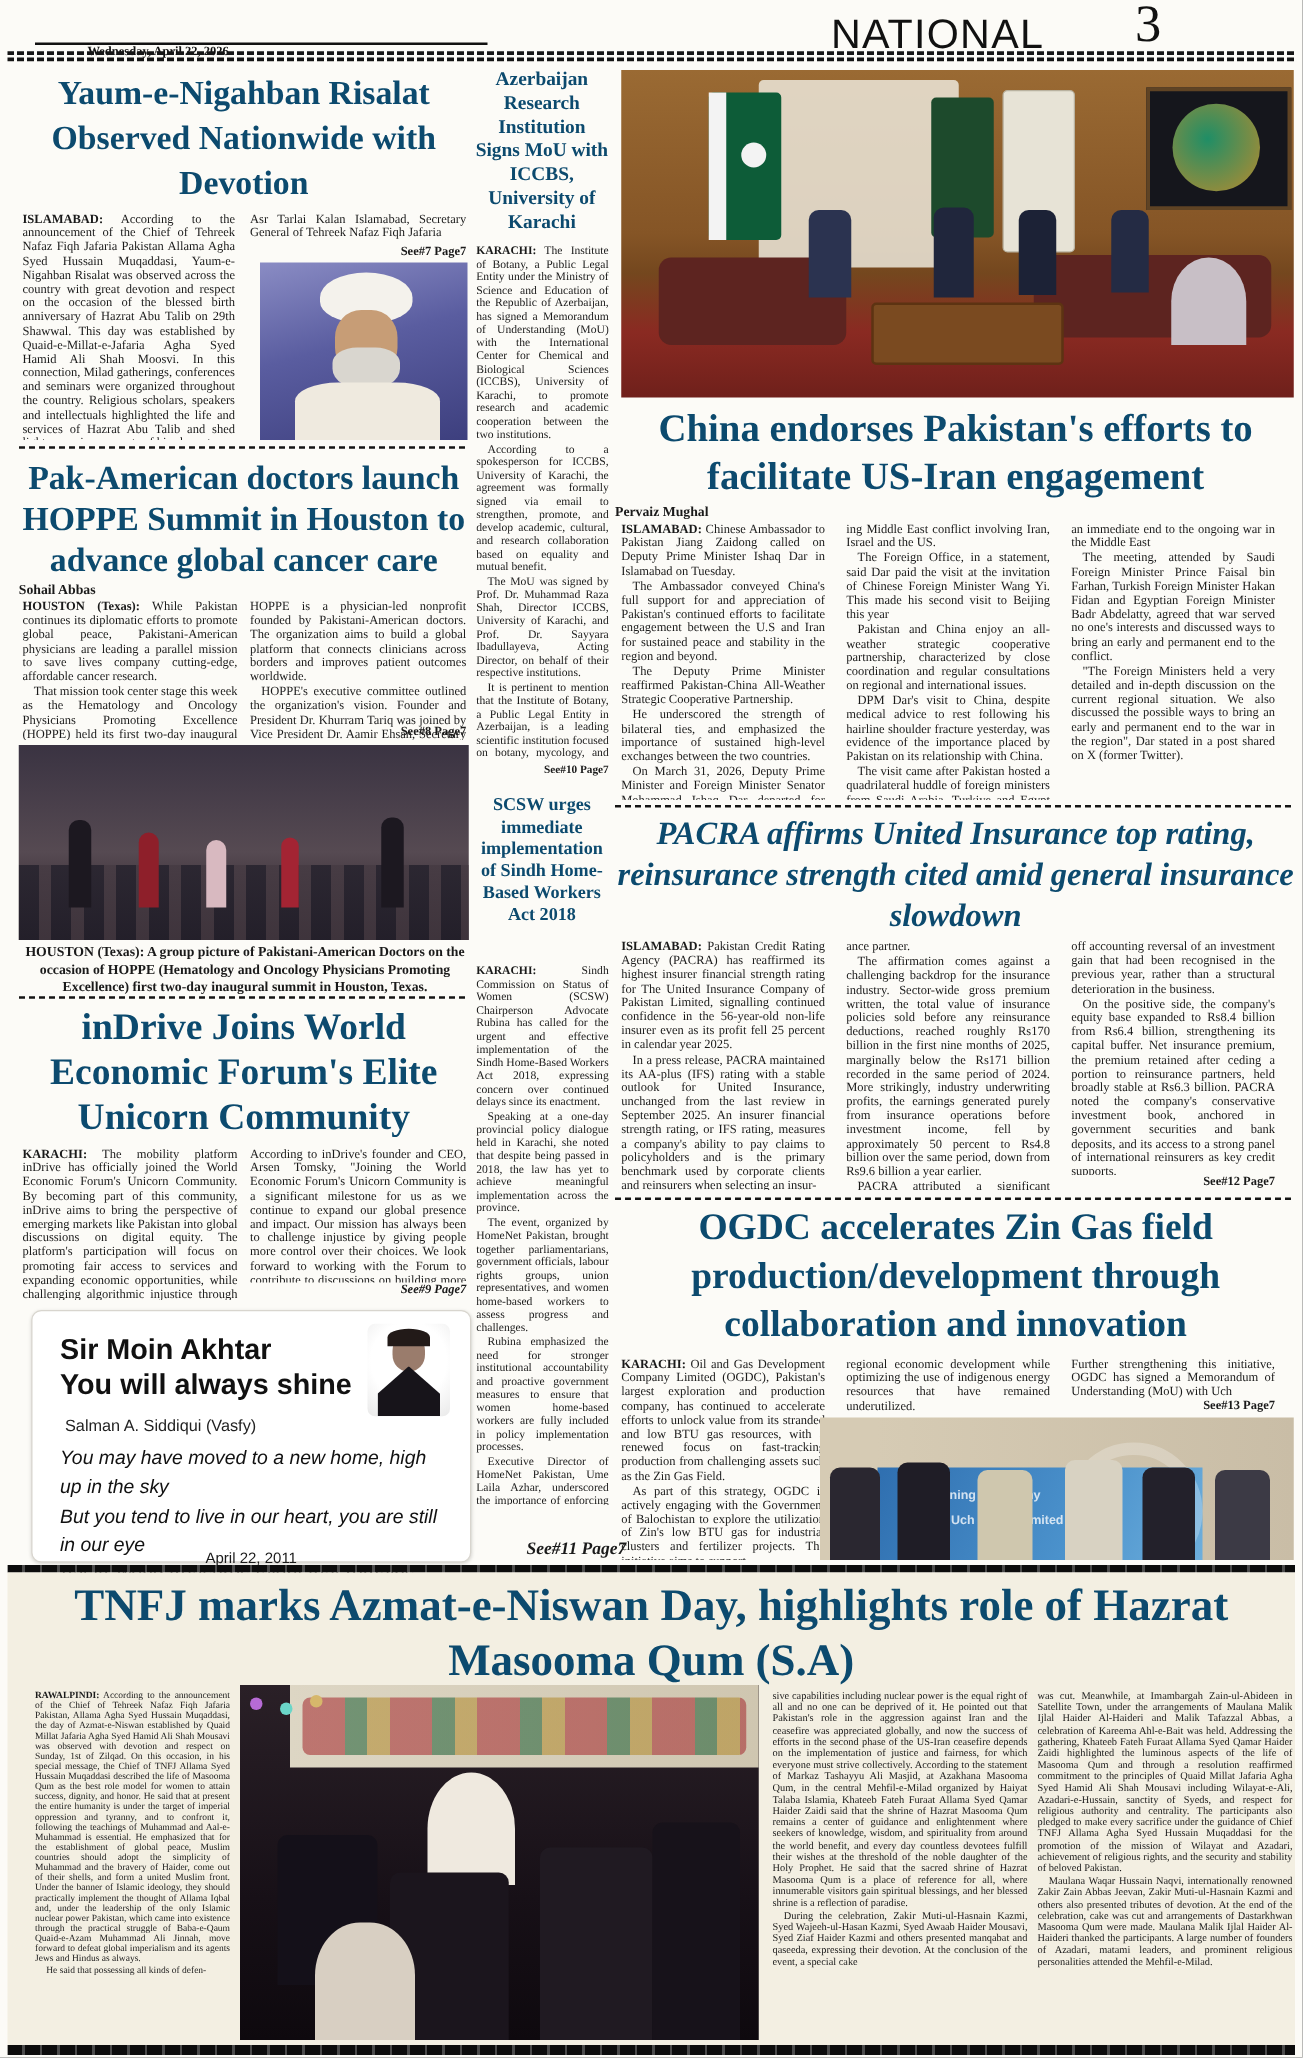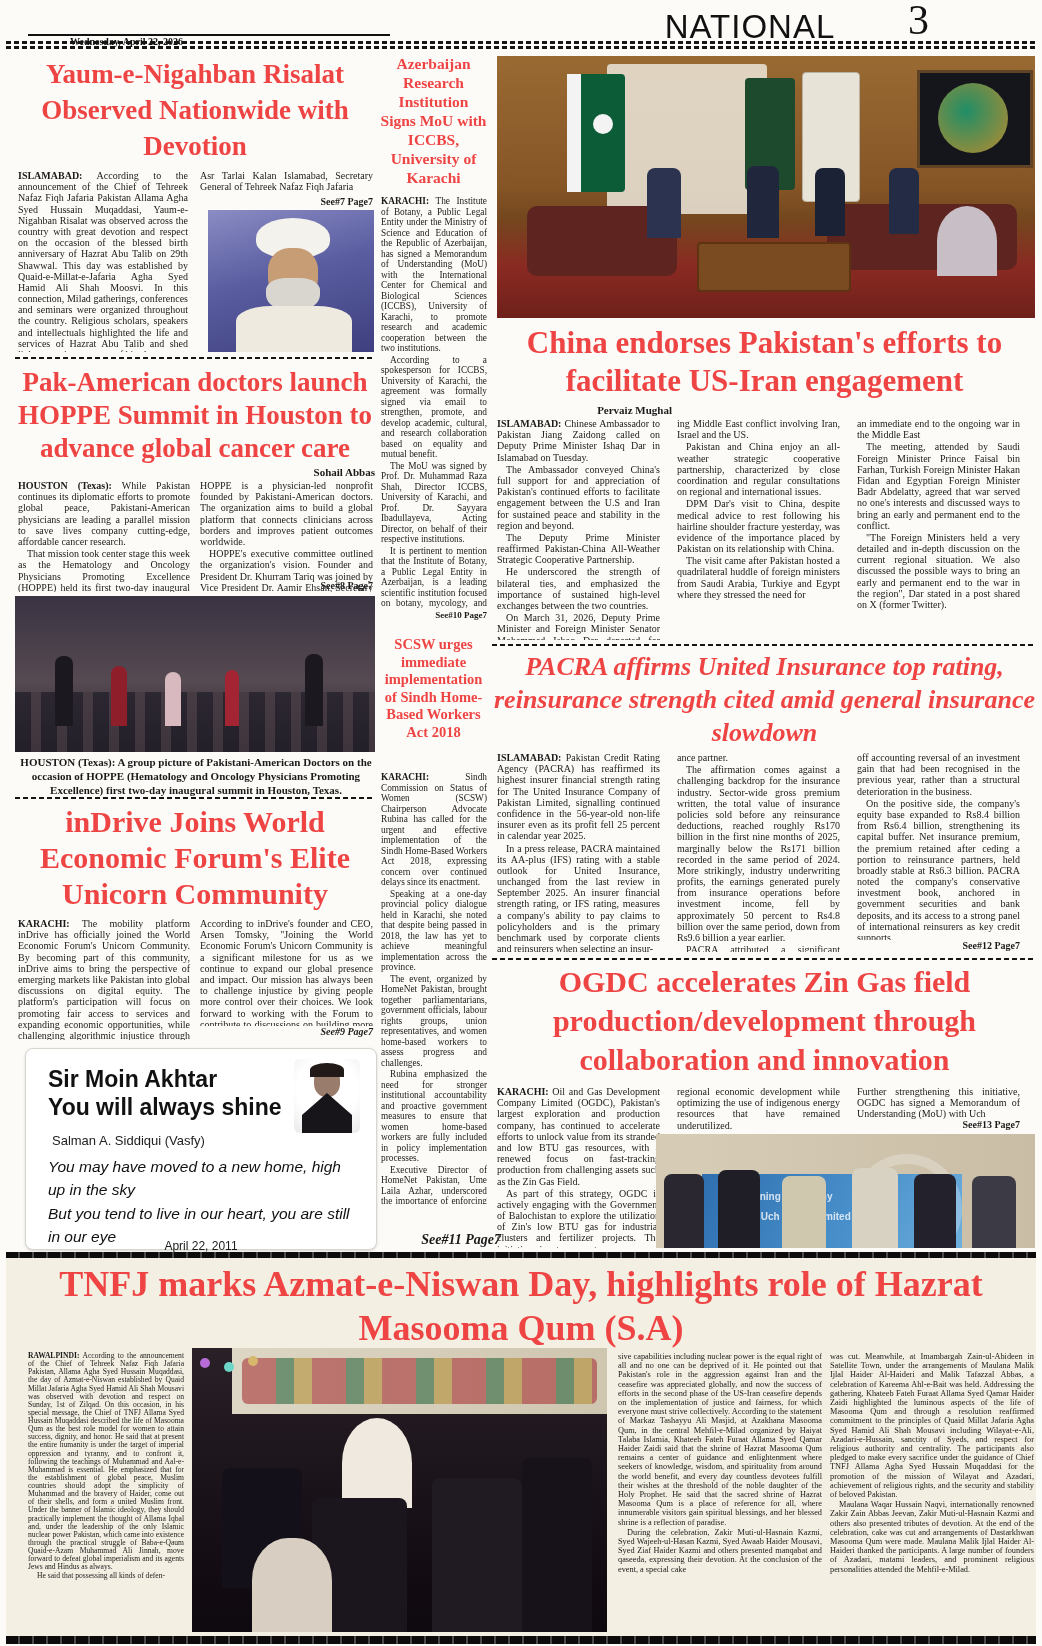--- a/index.html
+++ b/index.html
@@ -9,22 +9,22 @@
   
   .masthead{font-family:"Liberation Serif",serif;font-weight:bold;font-size:25px;color:#b51010;
             letter-spacing:-0.5px;text-shadow:0.5px 0.5px 0 #e0a0a0;}
   .masthead-rule{height:2px;background:#111;}
   .issue-date{font-size:10px;font-weight:bold;color:#111;}
   .section-title{font-family:"Liberation Sans",sans-serif;font-size:33px;color:#111;letter-spacing:1px;}
   .page-number{font-size:42px;color:#111;}
   .hdash{background:repeating-linear-gradient(90deg,#151515 0 5px,transparent 5px 8px);height:2px;}
   .hdash-thick{background:repeating-linear-gradient(90deg,#0c0c0c 0 12px,#4a4a4a 12px 14px);}
   
-  .headline{font-weight:bold;text-align:center;color:#ef4444;font-family:"Liberation Serif",serif;}
-  .byline{font-weight:bold;text-align:right;font-size:11px;}
+  .headline{font-weight:bold;text-align:center;color:#0c4a6e;font-family:"Liberation Serif",serif;}
+  .byline{font-weight:bold;text-align:left;font-size:11px;}
   
   .bodytext{font-size:10px;line-height:1.12;text-align:justify;overflow:hidden;}
   .bodytext p{margin:0;}
   .bodytext p + p{text-indent:9px;margin-top:1px;}
   .dl{font-weight:bold;}
   .see{font-weight:bold;text-align:right;font-size:10px;}
   .cap{font-weight:bold;font-size:11px;text-align:center;line-height:1.25;}
   .midcol{font-size:9.3px;line-height:1.13;}
   .tn1{font-size:7.6px;line-height:1.07;}
   .tn2{font-size:8.3px;line-height:1.11;}
@@ -169,20 +169,21 @@
   <div class="abs byline" style="left:492px;top:404px;width:180px;">Pervaiz Mughal</div>
   <div class="abs bodytext" style="left:497px;top:418px;width:163px;height:222px;">
     <p><b class="dl">ISLAMABAD:</b><span> Chinese Ambassador to Pakistan Jiang Zaidong called on Deputy Prime Minister Ishaq Dar in Islamabad on Tuesday.</span></p>
     <p>The Ambassador conveyed China's full support for and appreciation of Pakistan's continued efforts to facilitate engagement between the U.S and Iran for sustained peace and stability in the region and beyond.</p>
     <p>The Deputy Prime Minister reaffirmed Pakistan-China All-Weather Strategic Cooperative Partnership.</p>
     <p>He underscored the strength of bilateral ties, and emphasized the importance of sustained high-level exchanges between the two countries.</p>
     <p>On March 31, 2026, Deputy Prime Minister and Foreign Minister Senator Mohammad Ishaq Dar departed for China on an official visit amid ongo-</p>
   </div>
   <div class="abs bodytext" style="left:677px;top:418px;width:163px;height:222px;">
     <p>ing Middle East conflict involving Iran, Israel and the US.</p>
+    <p>The Foreign Office, in a statement, said Dar paid the visit at the invitation of Chinese Foreign Minister Wang Yi. This made his second visit to Beijing this year</p>
     <p>Pakistan and China enjoy an all-weather strategic cooperative partnership, characterized by close coordination and regular consultations on regional and international issues.</p>
     <p>DPM Dar's visit to China, despite medical advice to rest following his hairline shoulder fracture yesterday, was evidence of the importance placed by Pakistan on its relationship with China.</p>
     <p>The visit came after Pakistan hosted a quadrilateral huddle of foreign ministers from Saudi Arabia, Turkiye and Egypt where they stressed the need for</p>
   </div>
   <div class="abs bodytext" style="left:857px;top:418px;width:163px;height:222px;">
     <p>an immediate end to the ongoing war in the Middle East</p>
     <p>The meeting, attended by Saudi Foreign Minister Prince Faisal bin Farhan, Turkish Foreign Minister Hakan Fidan and Egyptian Foreign Minister Badr Abdelatty, agreed that war served no one's interests and discussed ways to bring an early and permanent end to the conflict.</p>
     <p>"The Foreign Ministers held a very detailed and in-depth discussion on the current regional situation. We also discussed the possible ways to bring an early and permanent end to the war in the region", Dar stated in a post shared on X (former Twitter).</p>
   </div>
 

